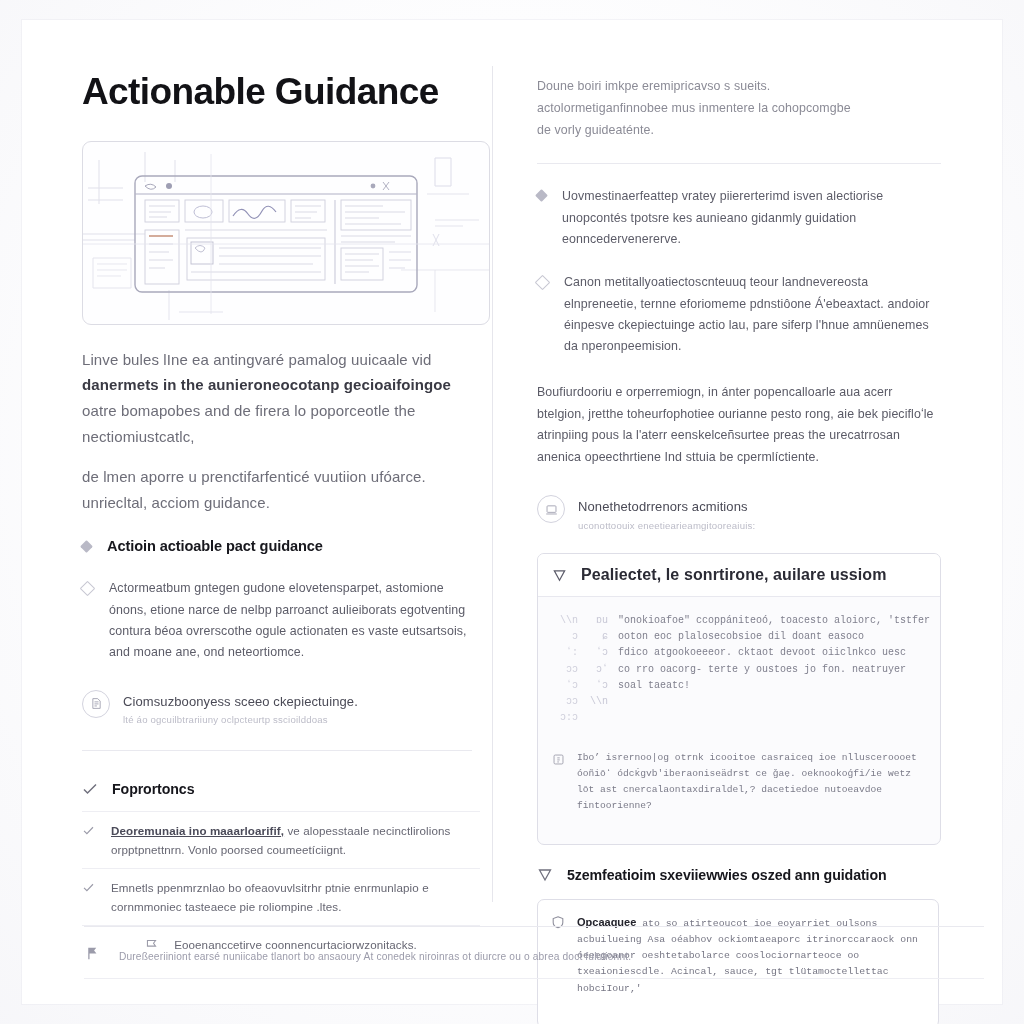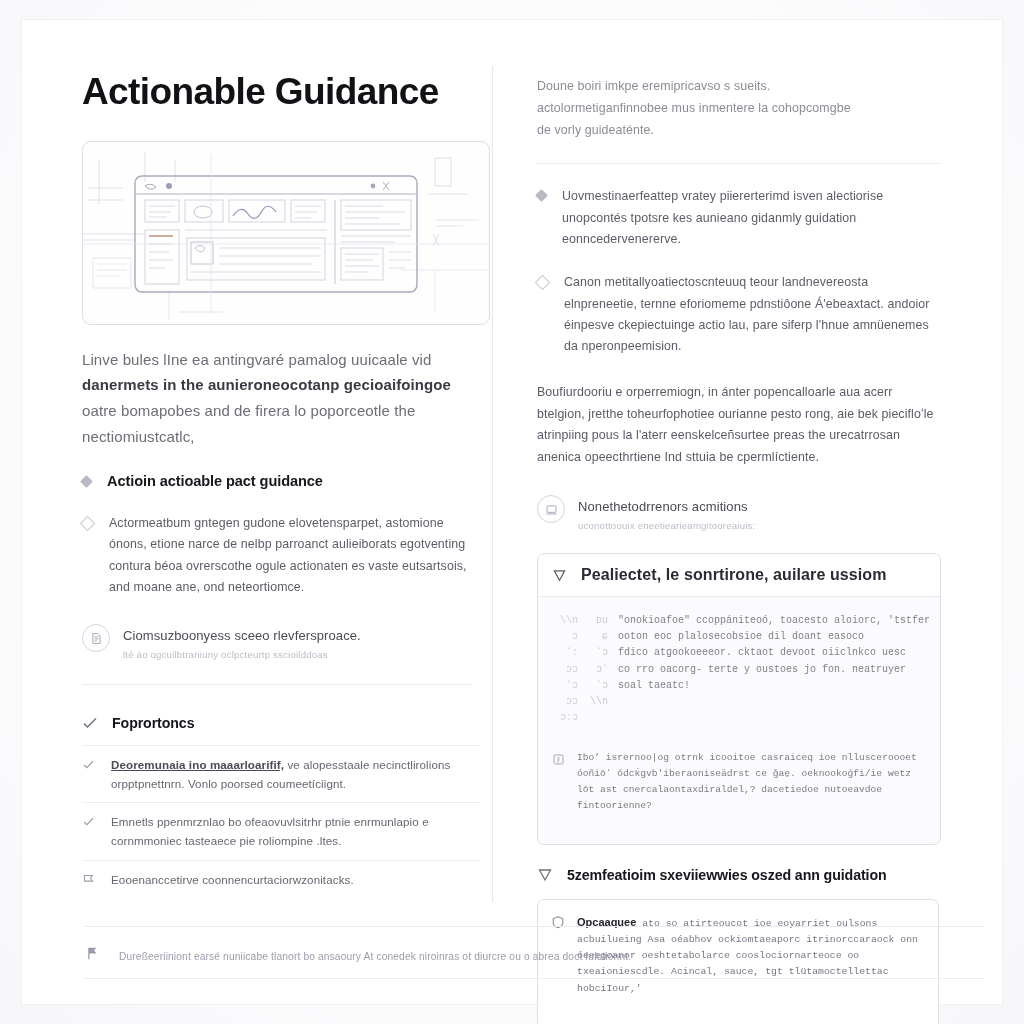--- a/index.html
+++ b/index.html
@@ -211,20 +211,21 @@
     color: #16161c;
     letter-spacing: -0.1px;
   }
 
   .check-list { margin: 14px 0 0 18px; width: 398px; }
   .check-item {
     display: flex;
     align-items: flex-start;
     padding: 9px 0;
     border-top: 1px solid #eeeef3;
+    justify-content: center;
   }
   .check-item:first-child { border-top: 1px solid #eeeef3; }
   .check-item .tick {
     flex: 0 0 auto;
     width: 13px; height: 13px;
     margin: 2px 16px 0 0;
     color: #9a9aa8;
   }
   .check-item .txt {
     font-size: 11.6px;
@@ -445,40 +446,44 @@
               <path d="M0 102 L406 102"></path>
             </g>
           </svg>
         </div>
 
         <div class="para">
           <span>Linve bules lIne ea antingvaré pamalog uuicaale vid</span><br>
           <span class="mid-strong">danermets in the aunieroneocotanp gecioaifoingoe</span><br>
           <span>oatre bomapobes and de firera lo poporceotle the nectiomiustcatlc,</span>
         </div>
+        <div class="para tight">
+          <span>de lmen aporre u prenctifarfenticé vuutiion ufóarce.</span><br>
+          <span>unriecltal, acciom guidance.</span>
+        </div>
 
         <div class="bullet-row">
           <span class="diamond"></span>
           <span class="bullet-heading">Actioin actioable pact guidance</span>
         </div>
 
         <div class="bullet-row">
           <span class="diamond hollow"></span>
           <span class="bullet-text">Actormeatbum gntegen gudone elovetensparpet, astomione ónons, etione narce de nelbp parroanct aulieiborats egotventing contura béoa ovrerscothe ogule actionaten es vaste eutsartsois, and moane ane, ond neteortiomce.</span>
         </div>
 
         <div class="note-row">
           <span class="note-circle">
             <svg width="13" height="13" viewBox="0 0 16 16" fill="none" stroke="currentColor" stroke-width="1.2">
               <path d="M3.5 2h6l3 3v9h-9z"></path>
               <path d="M5.5 6h5M5.5 8.5h5M5.5 11h3"></path>
             </svg>
           </span>
           <span class="note-body">
-            <span class="note-title">Ciomsuzboonyess sceeo rlevfersproace.</span>
+            <span class="note-title">Ciomsuzboonyess sceeo ckepiectuinge.</span>
             <span class="note-sub" style="display:block">lté áo ogcuilbtrariiuny oclpcteurtp sscioilddoas</span>
           </span>
         </div>
 
         <hr class="hr left">
 
         <div class="check-head">
           <span class="glyph">
             <svg width="16" height="16" viewBox="0 0 16 16" fill="none" stroke="currentColor" stroke-width="1.5">
               <path d="M2 8.5l3.5 3.5L14 3.5"></path>

